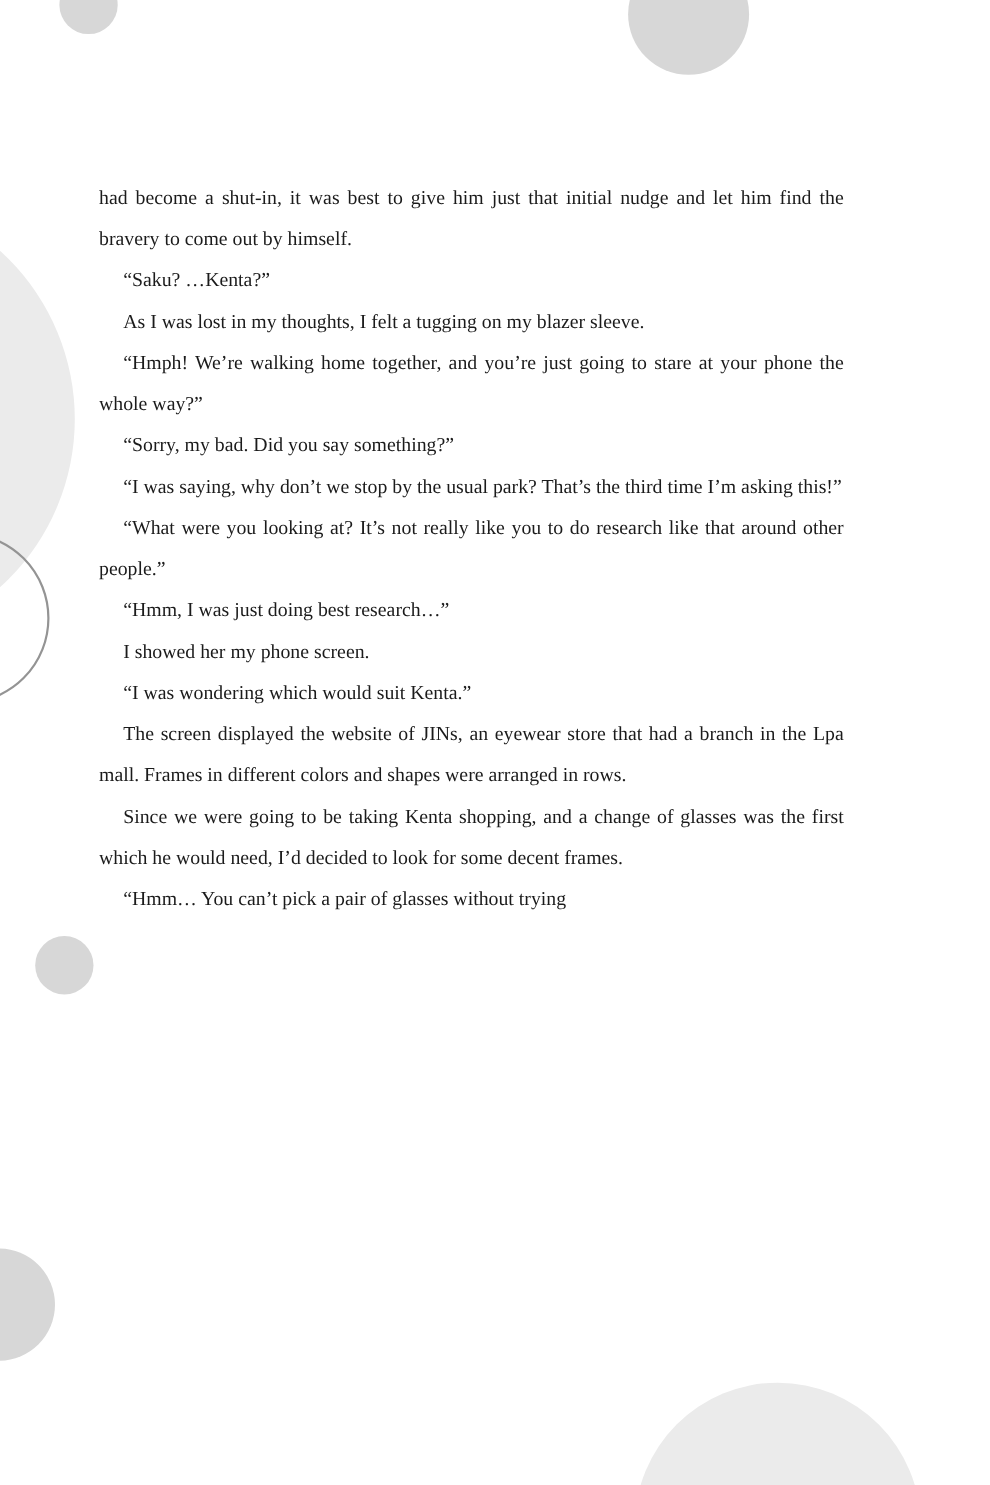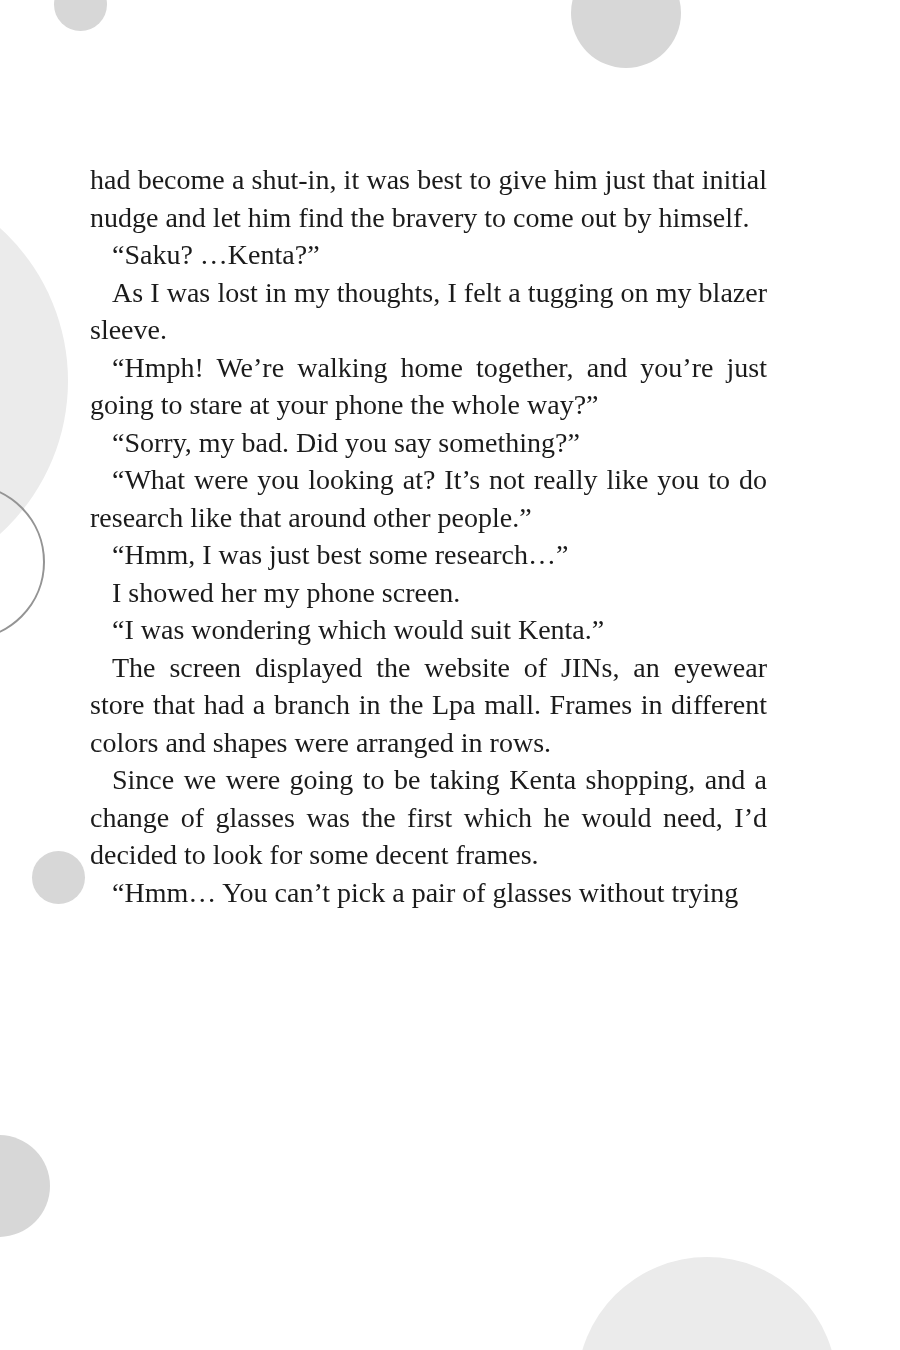--- a/index.html
+++ b/index.html
@@ -34,21 +34,21 @@
   .c-left-ring    { left: -111px; top: 484px;  width: 156px; height: 156px; }
   .c-left-small   { left: 32px;   top: 851px;  width: 53px;  height: 53px; }
   .c-bottom-left  { left: -52px;  top: 1135px; width: 102px; height: 102px; }
   .c-bottom-right { left: 577px;  top: 1257px; width: 260px; height: 260px; }
 
   .book-text {
     position: absolute;
     left: 90px;
     top: 161px;
     width: 677px;
-    font-size: 28px;
+    font-size: 18px;
     line-height: 37.5px;
     color: var(--text-color, #1b1b1b);
     text-align: justify;
   }
   .book-text p {
     margin: 0;
     padding: 0;
     text-indent: 22px;
   }
   .book-text p.no-indent {
@@ -67,22 +67,23 @@
   <div class="circle medium c-left-small"></div>
   <div class="circle medium c-bottom-left"></div>
   <div class="circle light c-bottom-right"></div>
 
   <main class="book-text">
     <p class="no-indent">had become a shut-in, it was best to give him just that initial nudge and let him find the bravery to come out by himself.</p>
     <p>“Saku? …Kenta?”</p>
     <p>As I was lost in my thoughts, I felt a tugging on my blazer sleeve.</p>
     <p>“Hmph! We’re walking home together, and you’re just going to stare at your phone the whole way?”</p>
     <p>“Sorry, my bad. Did you say something?”</p>
+    <p>“I was saying, why don’t we stop by the usual park? That’s the third time I’m asking this!”</p>
     <p>“What were you looking at? It’s not really like you to do research like that around other people.”</p>
-    <p>“Hmm, I was just best some research…”</p>
+    <p>“Hmm, I was just doing best research…”</p>
     <p>I showed her my phone screen.</p>
     <p>“I was wondering which would suit Kenta.”</p>
     <p>The screen displayed the website of JINs, an eyewear store that had a branch in the Lpa mall. Frames in different colors and shapes were arranged in rows.</p>
     <p>Since we were going to be taking Kenta shopping, and a change of glasses was the first which he would need, I’d decided to look for some decent frames.</p>
     <p>“Hmm… You can’t pick a pair of glasses without trying</p>
   </main>
 
 </div>
 
 </body></html>

